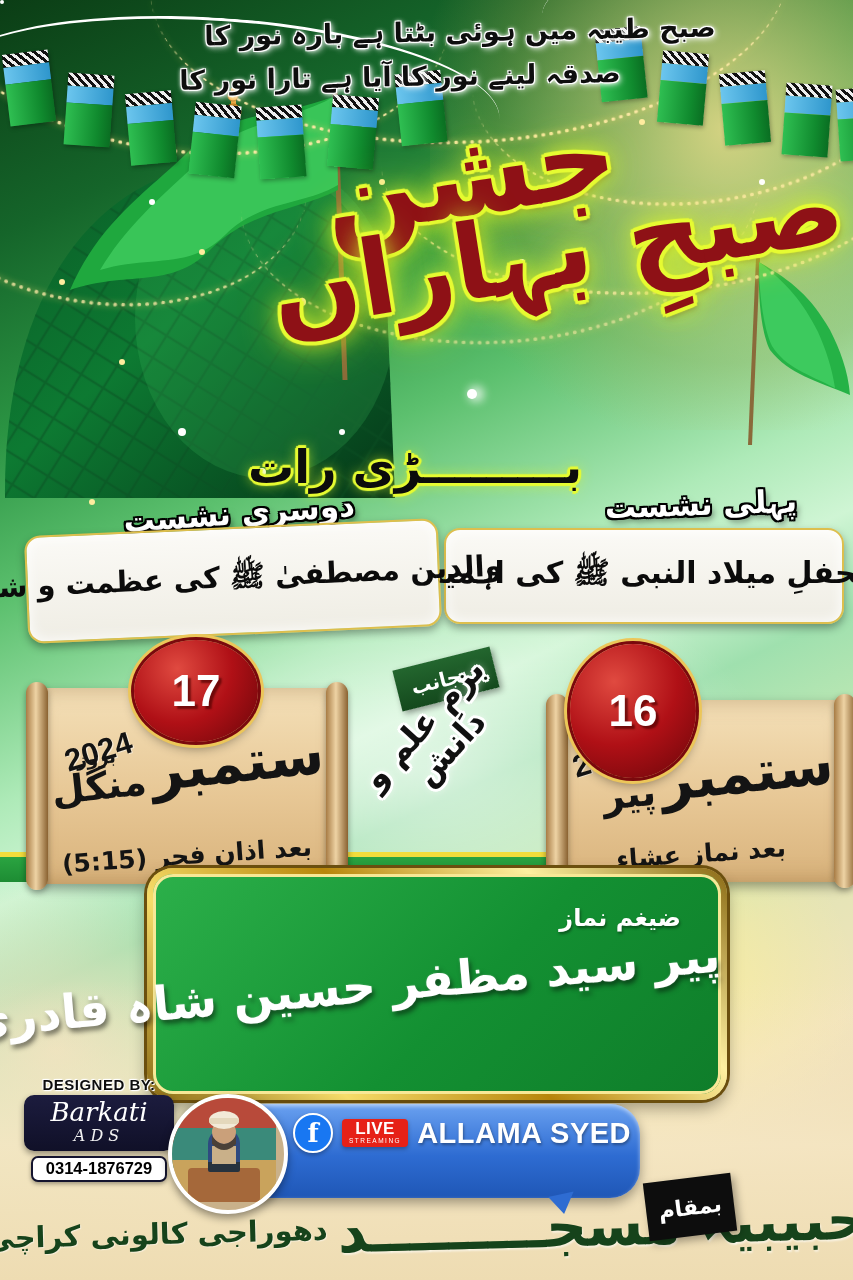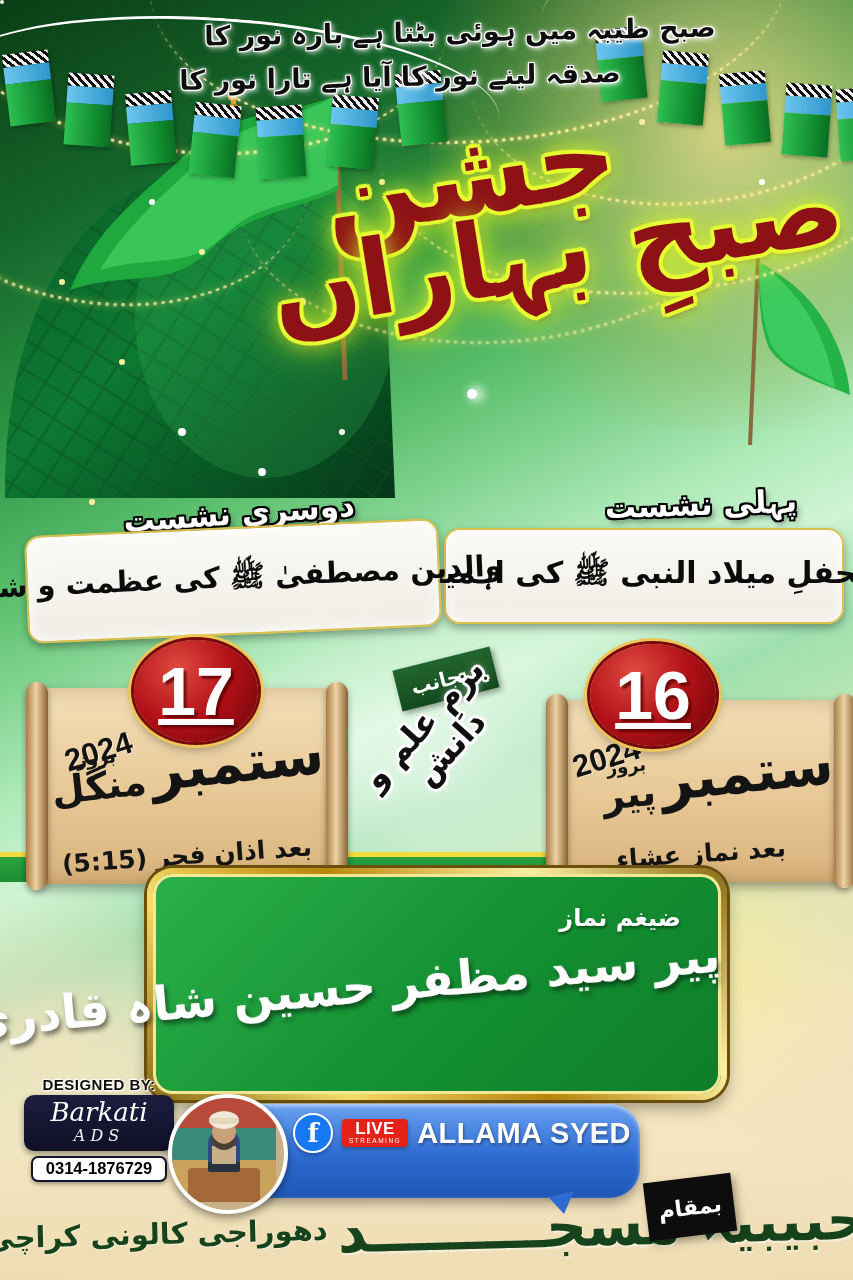--- a/index.html
+++ b/index.html
@@ -59,24 +59,24 @@
     box-shadow:0 5px 12px rgba(0,0,0,.35),inset 0 0 22px rgba(120,80,30,.35);}
   .scroll::before,.scroll::after{content:"";position:absolute;top:-6px;bottom:-6px;width:22px;border-radius:11px;
     background:linear-gradient(90deg,#a87c45,#eed3a4 45%,#8a6231);box-shadow:0 3px 6px rgba(0,0,0,.35);}
   .scroll::before{left:-8px;}
   .scroll::after{right:-8px;}
   .scroll-l{left:34px;top:688px;width:306px;height:196px;}
   .scroll-r{left:554px;top:700px;width:294px;height:182px;}
   .date-badge{position:absolute;z-index:6;display:flex;align-items:center;justify-content:center;border-radius:50%;
     background:radial-gradient(circle at 35% 28%,#e04a40,#b01016 50%,#70070b 95%);
     box-shadow:0 0 0 3px #7a090d,0 0 0 6px #ecc659,0 6px 12px rgba(0,0,0,.45);
-    color:#fff;font-size:68px;font-weight:bold;font-family:"Liberation Sans",sans-serif;
-    text-shadow:3px 3px 2px rgba(80,0,0,.7),0 0 4px #fff0;text-decoration:underline;}
+    color:#fff;font-size:44px;font-weight:bold;font-family:"Liberation Sans",sans-serif;
+    text-shadow:3px 3px 2px rgba(80,0,0,.7),0 0 4px #fff0;}
   .badge17{left:100px;top:-48px;width:124px;height:102px;}
-  .badge16{left:36px;top:-56px;width:126px;height:102px;}
+  .badge16{left:16px;top:-56px;width:126px;height:134px;}
   .yr{position:absolute;font-family:"Liberation Sans",sans-serif;font-weight:bold;color:#131313;font-size:31px;transform:rotate(-17deg);text-shadow:1px 1px 0 #fff8;}
   .yr-l{left:30px;top:46px;}
   .yr-r{left:18px;top:40px;}
   .dline{position:absolute;direction:rtl;display:flex;align-items:center;gap:6px;color:#141414;font-weight:bold;transform:rotate(-6deg);}
   .dline-l{right:16px;top:52px;}
   .dline-r{right:14px;top:48px;}
   .month{font-size:56px;line-height:1;}
   .wd{display:flex;flex-direction:column;align-items:center;line-height:1;}
   .wd .pfx{font-size:18px;}
   .wd .day{font-size:38px;}
@@ -256,20 +256,21 @@
       <div class="grn"></div>
     </div>
 
   <div class="abs poem poem1">صبح طیبہ میں ہوئی بٹتا ہے بارہ نور کا</div>
   <div class="abs poem poem2">صدقہ لینے نور کا آیا ہے تارا نور کا</div>
 
   <div class="abs title-wrap">
     <div class="title-w1">جشن</div>
     <div class="title-w2">صبحِ بہاراں</div>
   </div>
+  <div class="abs badi">بـــــــــڑی رات</div>
 
   <div class="abs sess-h sess1-h">پہلی نشست</div>
   <div class="abs sess-box sess1-box">
     <span>محفلِ میلاد النبی ﷺ کی اہمیت</span>
   </div>
 
   <div class="abs sess-h sess2-h">دوسری نشست</div>
   <div class="abs sess-box sess2-box">
     <span>والدین مصطفیٰ ﷺ کی عظمت و شان</span>
   </div>

